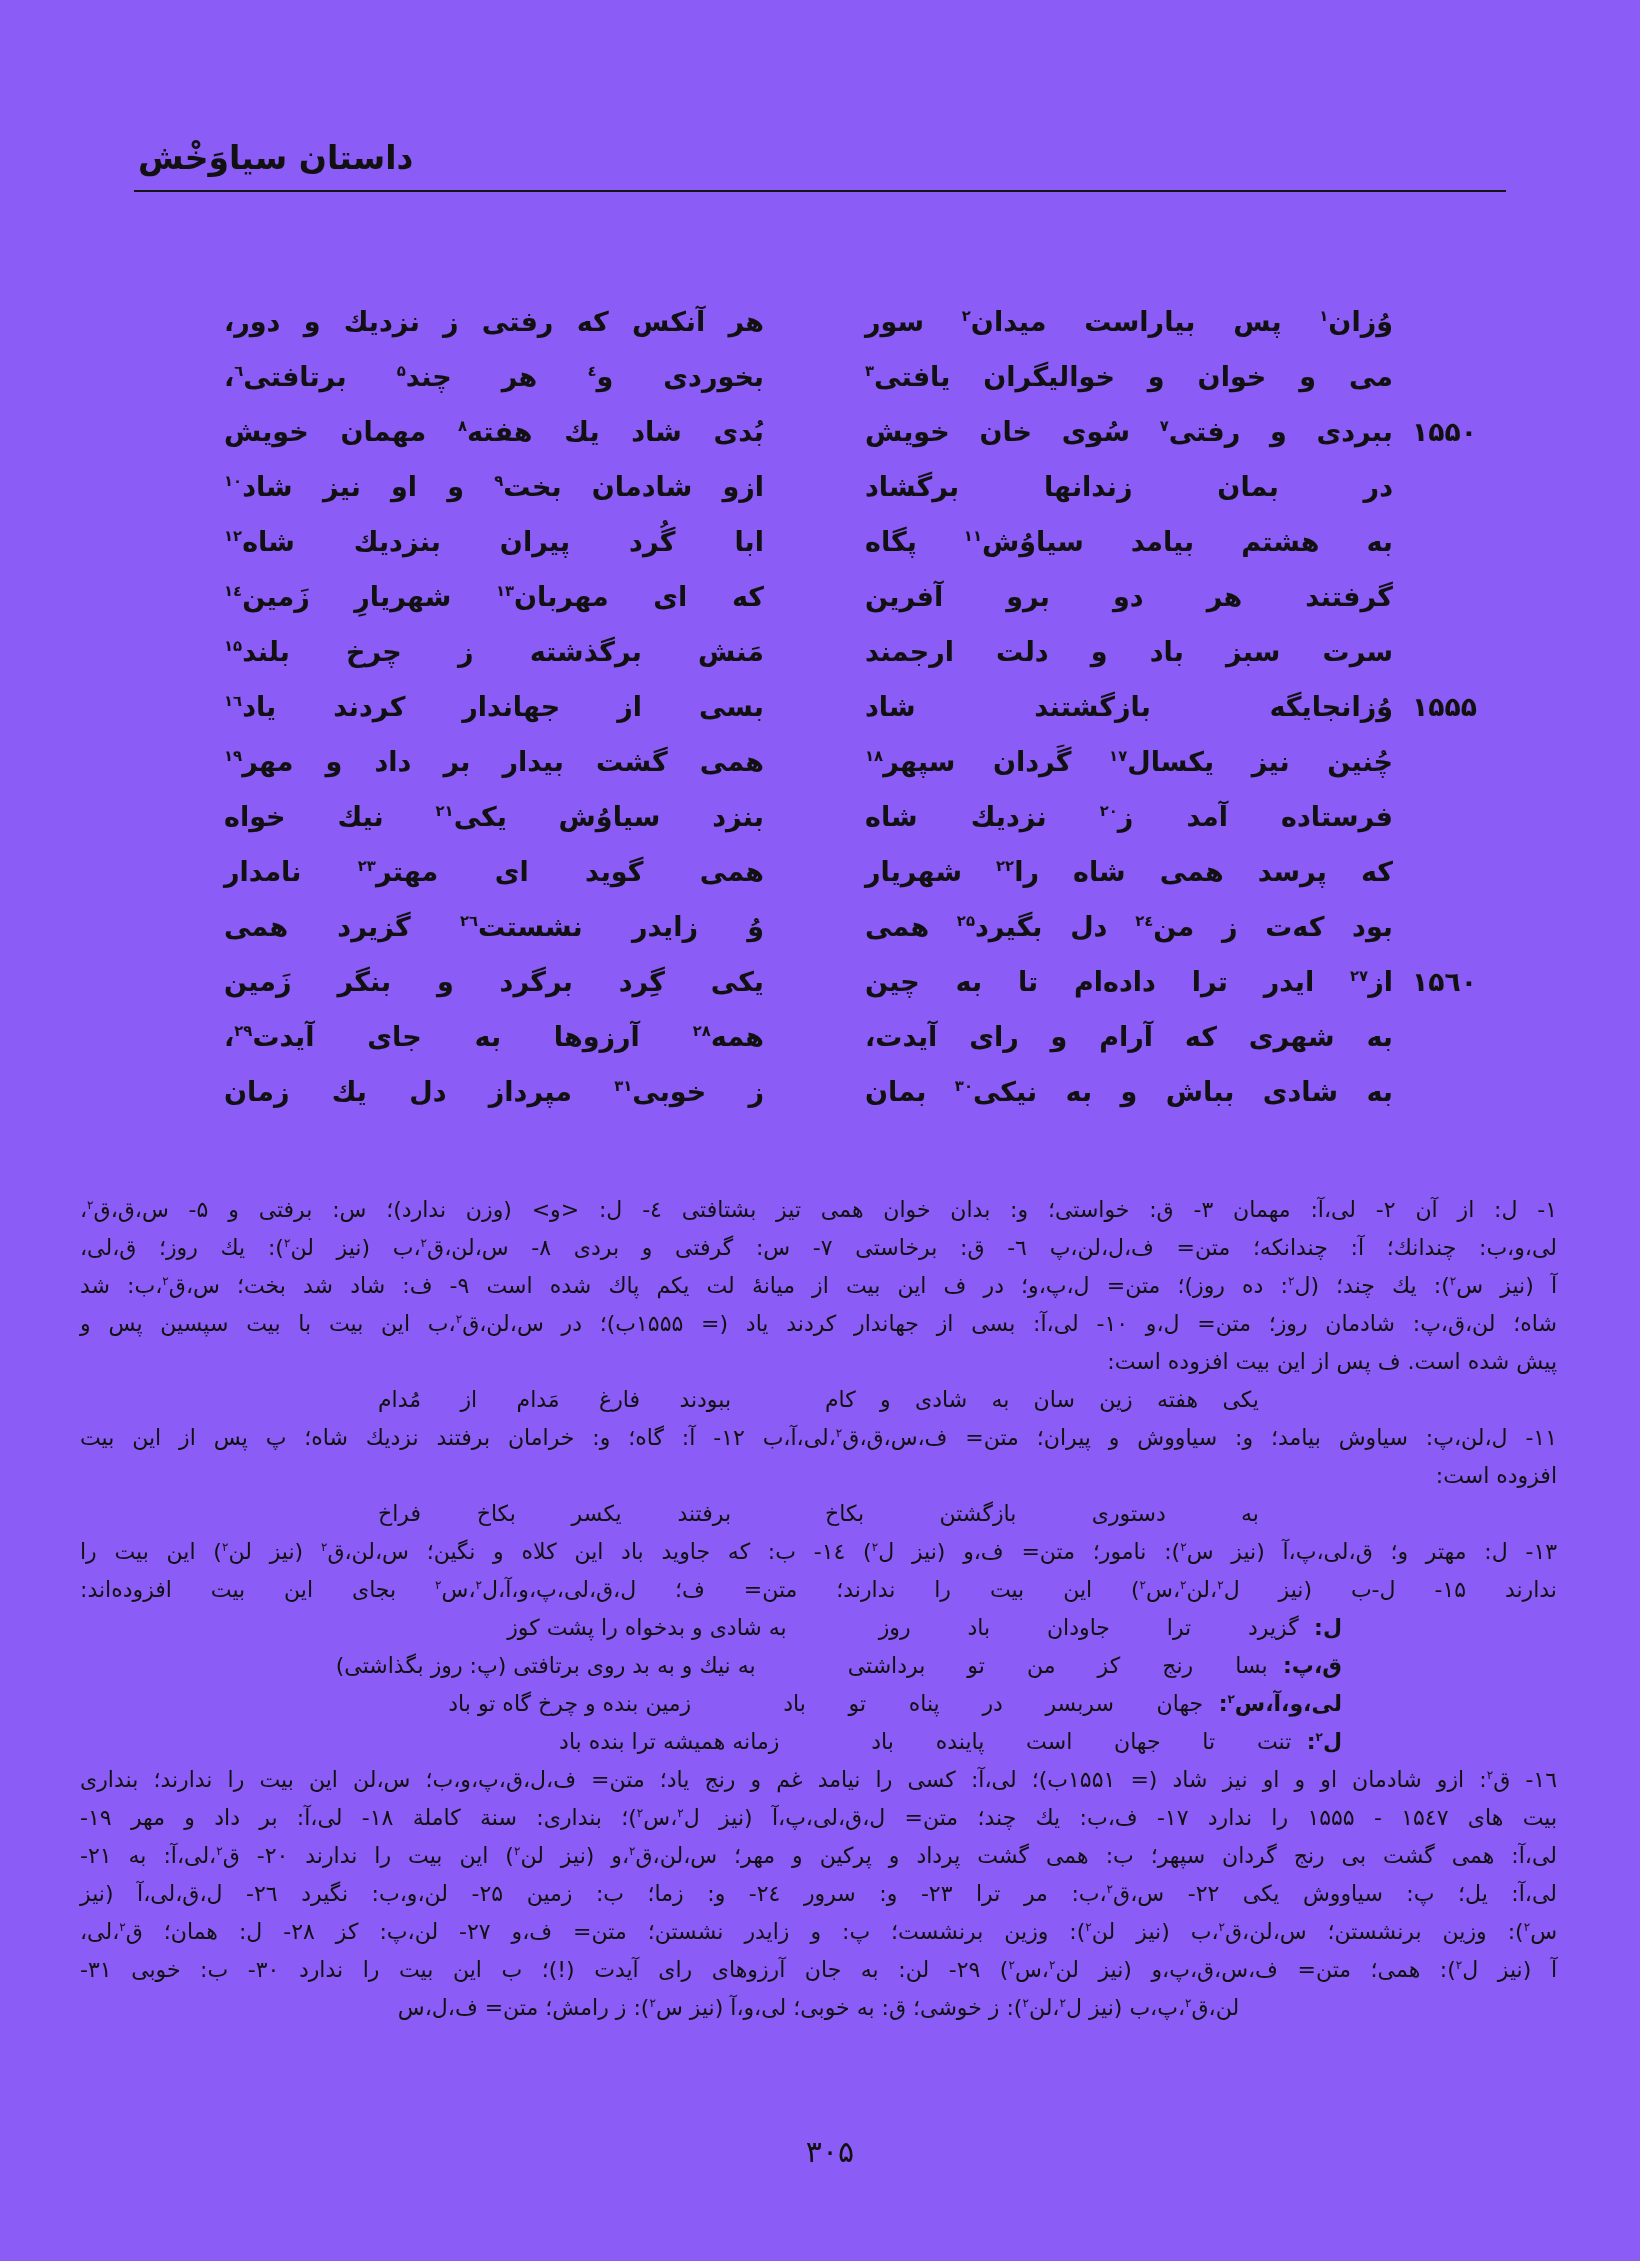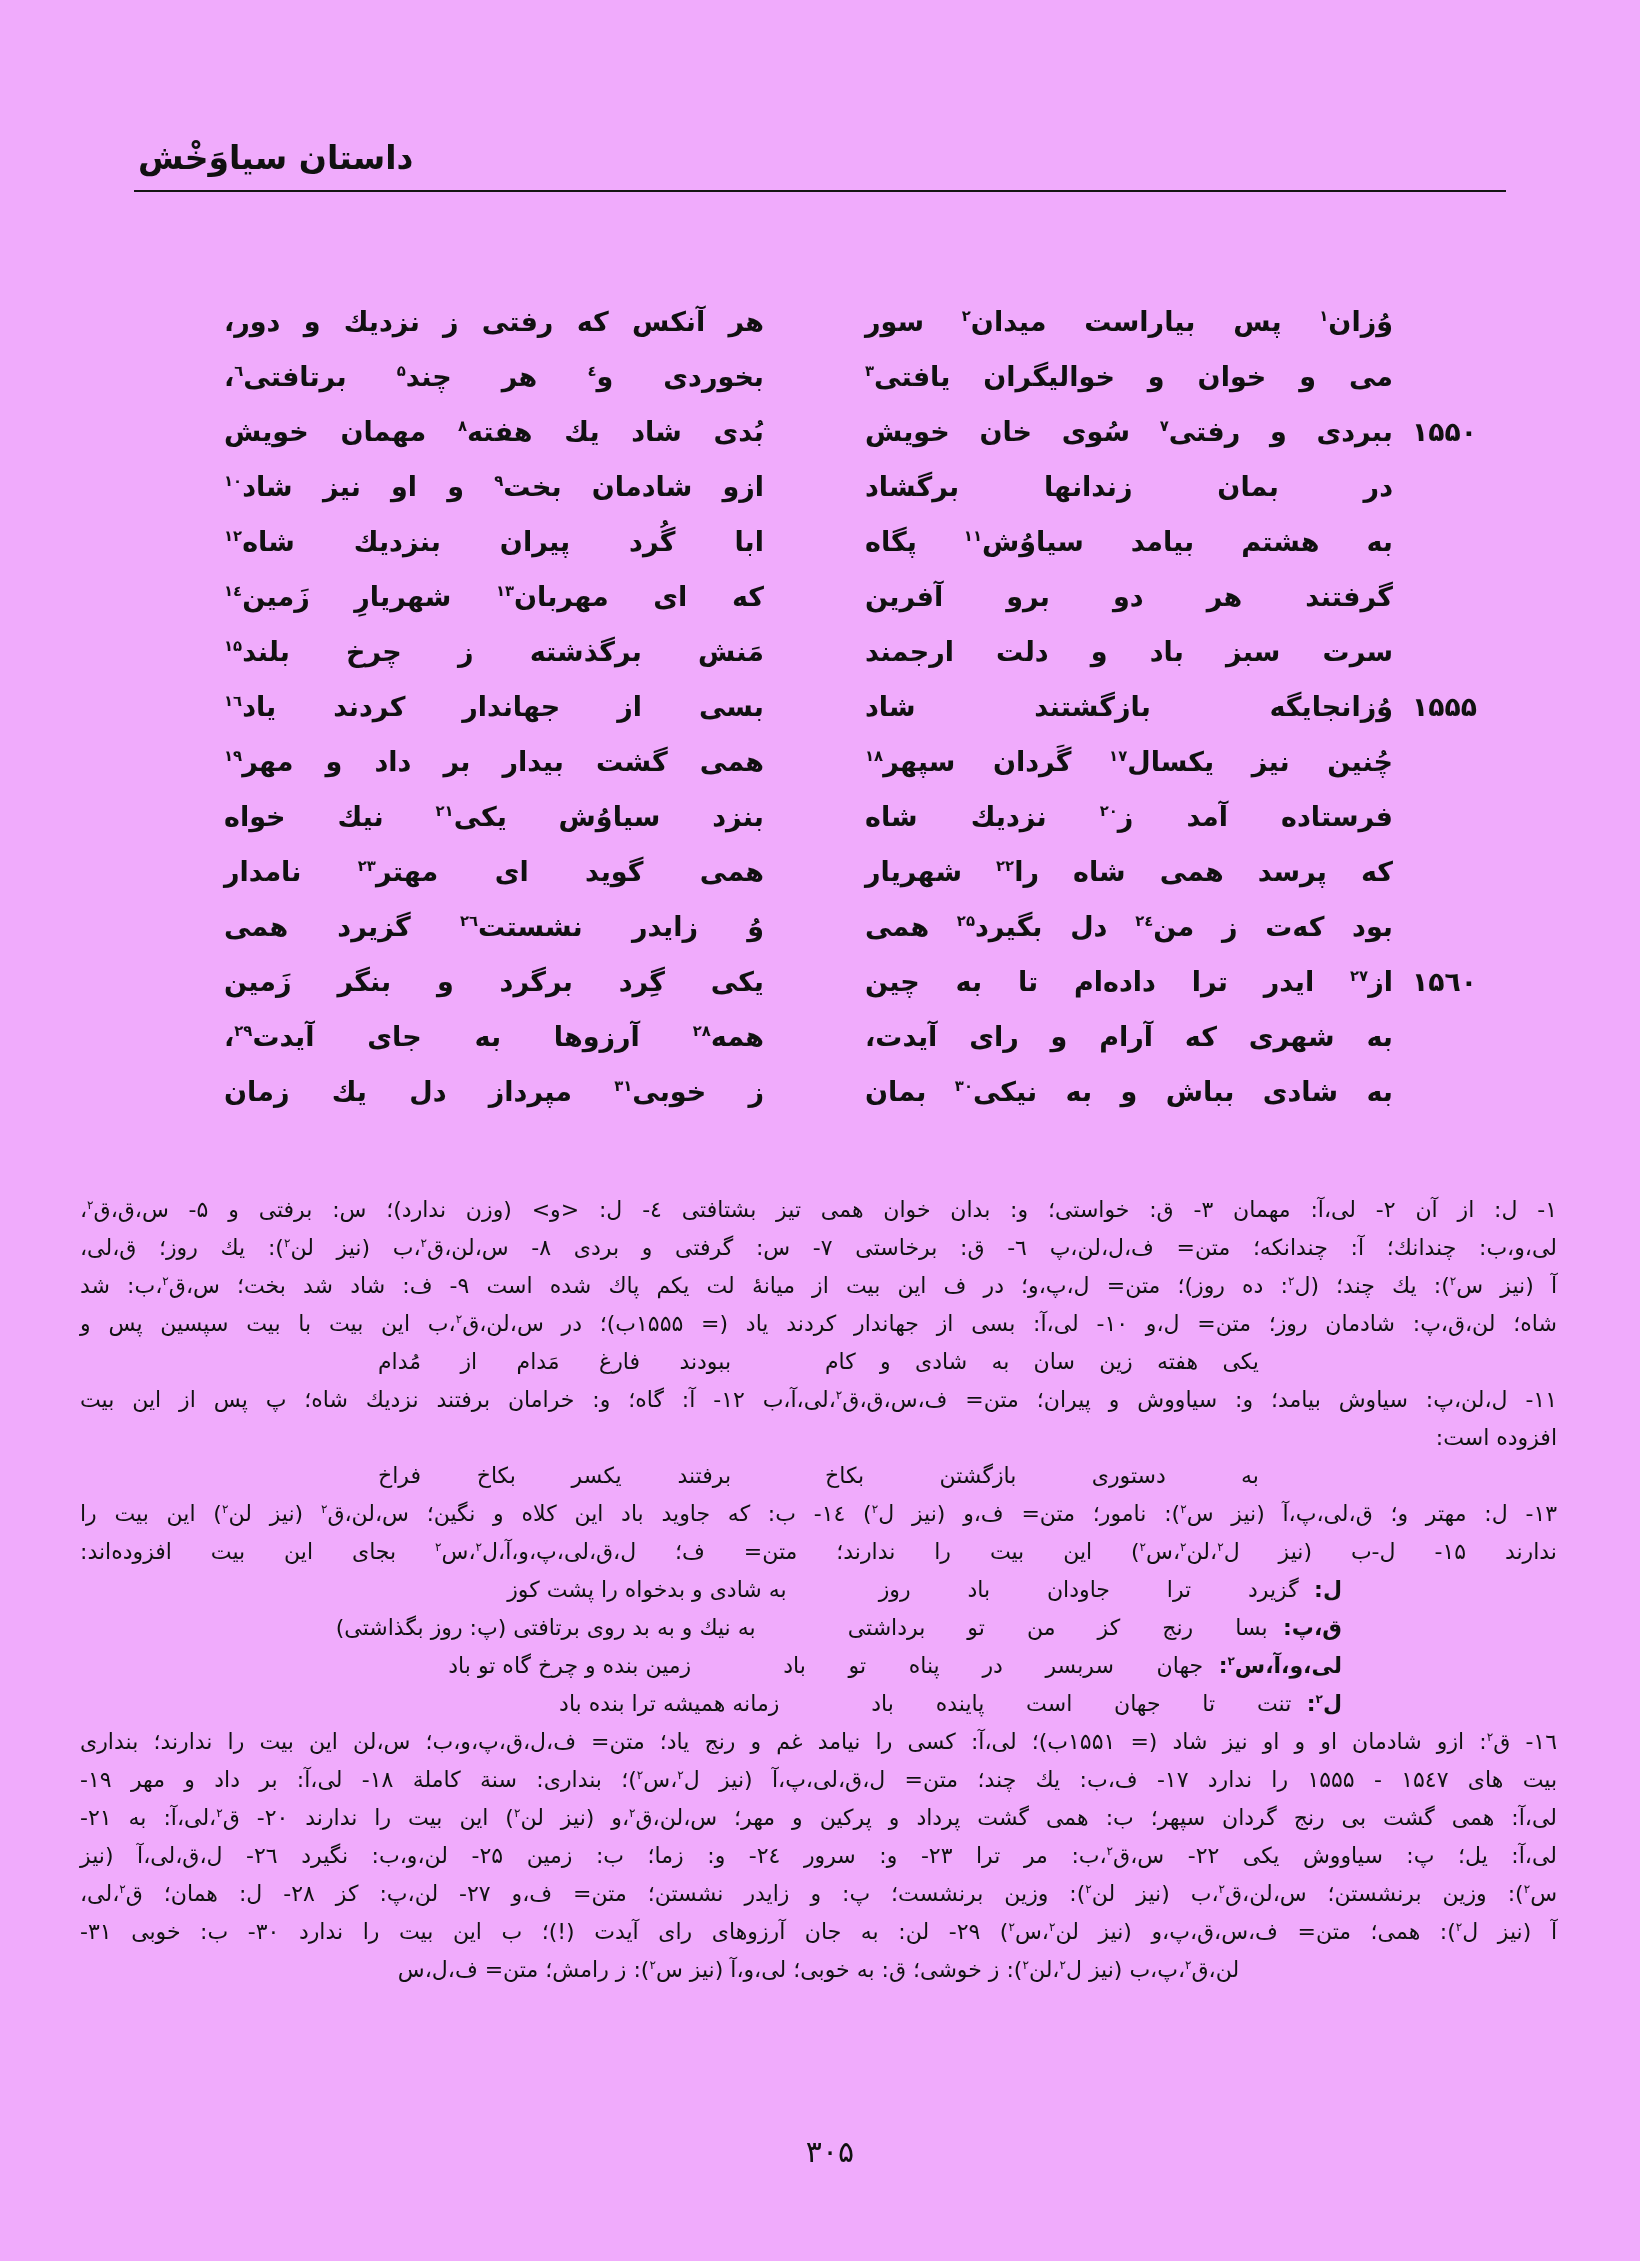--- a/index.html
+++ b/index.html
@@ -1,20 +1,20 @@
 <!DOCTYPE html>
 <html lang="fa" style="font-size:11.2px"><head>
 <meta charset="utf-8">
 <style>
   html,body { margin:0; padding:0; background:#e8e8e4; }
   .page {
     position:relative;
     width:1640px; height:2261px;
     margin:0 auto;
-    background:#f0abfc;
+    background:#8b5cf6;
     color:#111;
     font-family:"DejaVu Sans", sans-serif;
     overflow:hidden;
   }
   
   .header-title {
     position:absolute; left:138px; top:138px;
     font-size:33px; font-weight:bold;
     direction:rtl;
   }
@@ -149,20 +149,21 @@
       <div class="hemi hemi-r">به شادی بباش و به نیکی<sup>۳۰</sup> بمان</div>
       <div class="hemi hemi-l">ز خوبی<sup>۳۱</sup> مپرداز دل یك زمان</div>
     </div>
   </div>
 
   <div class="apparatus">
     <div class="app-line">۱- ل: از آن   ۲- لی،آ: مهمان   ۳- ق: خواستی؛ و: بدان خوان همی تیز بشتافتی   ٤- ل: &lt;و&gt; (وزن ندارد)؛ س: برفتی و   ۵- س،ق،ق<sup>۲</sup>،</div>
     <div class="app-line">لی،و،ب: چندانك؛ آ: چندانکه؛ متن= ف،ل،لن،پ   ٦- ق: برخاستی   ۷- س: گرفتی و بردی   ۸- س،لن،ق<sup>۲</sup>،ب (نیز لن<sup>۲</sup>): یك روز؛ ق،لی،</div>
     <div class="app-line">آ (نیز س<sup>۲</sup>): یك چند؛ (ل<sup>۲</sup>: ده روز)؛ متن= ل،پ،و؛ در ف این بیت از میانهٔ لت یکم پاك شده است   ۹- ف: شاد شد بخت؛ س،ق<sup>۲</sup>،ب: شد</div>
     <div class="app-line">شاه؛ لن،ق،پ: شادمان روز؛ متن= ل،و   ۱۰- لی،آ: بسی از جهاندار کردند یاد (= ۱۵۵۵ب)؛ در س،لن،ق<sup>۲</sup>،ب این بیت با بیت سپسین پس و</div>
+    <div class="app-short">پیش شده است. ف پس از این بیت افزوده است:</div>
     <div class="app-verse">
       <span class="vh vh-a">یکی هفته زین سان به شادی و کام</span>
       <span class="vh vh-b">ببودند فارغ مَدام از مُدام</span>
     </div>
     <div class="app-line">۱۱- ل،لن،پ: سیاوش بیامد؛ و: سیاووش و پیران؛ متن= ف،س،ق،ق<sup>۲</sup>،لی،آ،ب   ۱۲- آ: گاه؛ و: خرامان برفتند نزدیك شاه؛ پ پس از این بیت</div>
     <div class="app-short">افزوده است:</div>
     <div class="app-verse">
       <span class="vh vh-a">به دستوری بازگشتن بکاخ</span>
       <span class="vh vh-b">برفتند یکسر بکاخ فراخ</span>
     </div>

